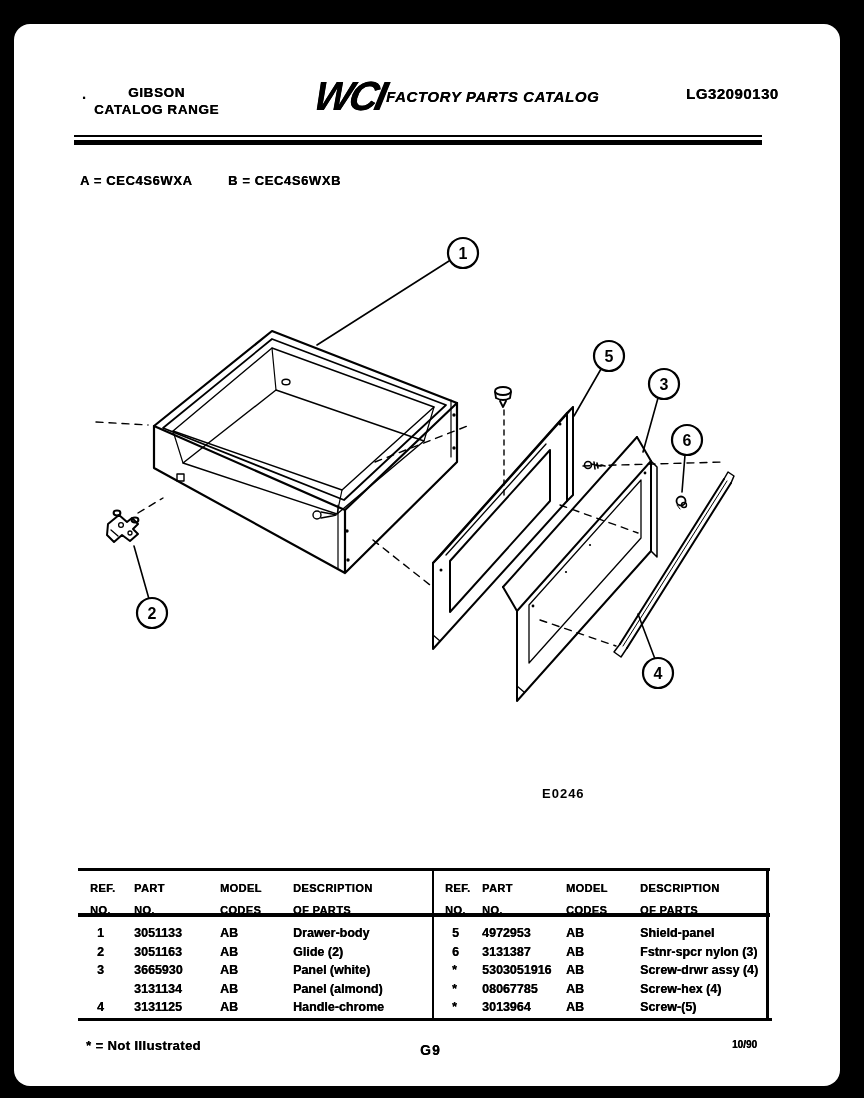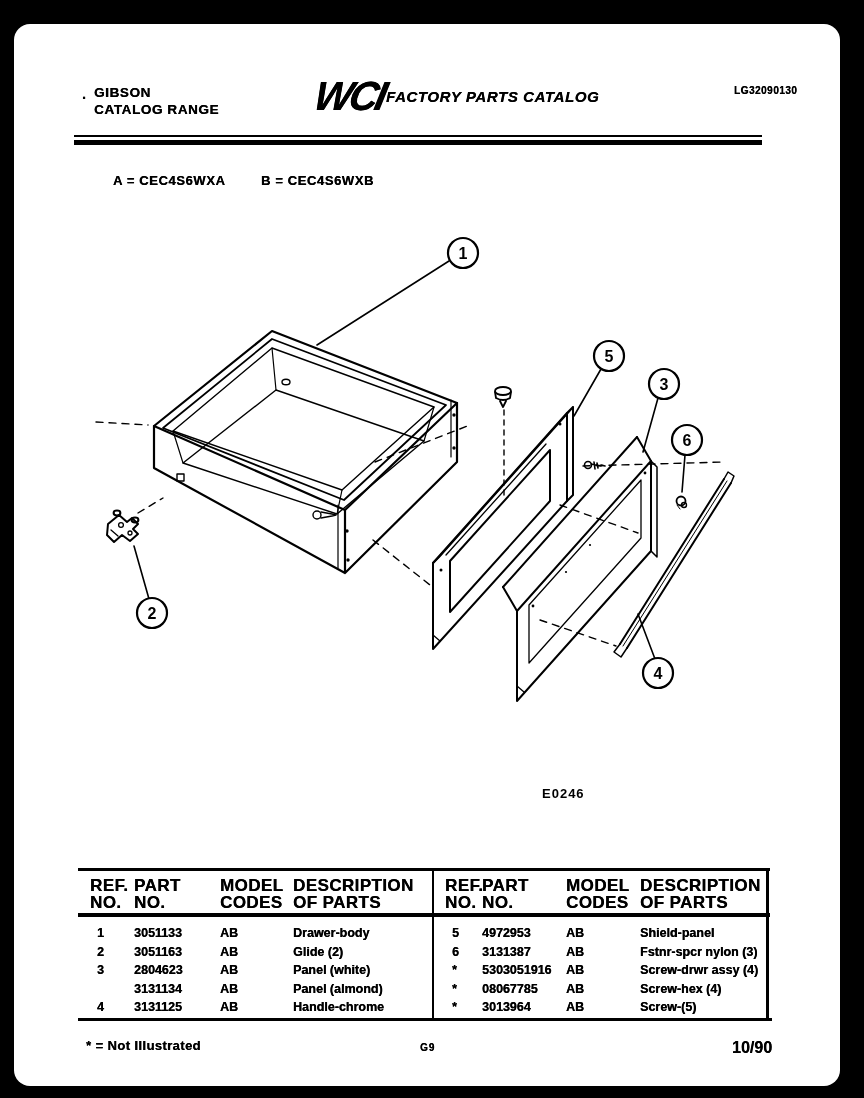--- a/index.html
+++ b/index.html
@@ -10,50 +10,50 @@
     color:#000;
   }
   .page {
     position:absolute; left:14px; top:24px; width:826px; height:1062px;
     background:#fff; border-radius:16px;
   }
   .abs { position:absolute; }
   .ink { color:#000; font-weight:700; text-shadow:0.3px 0 0 currentColor; }
 
   
-  .brand { left:80px; top:60px; font-size:13.5px; line-height:17px; letter-spacing:0.6px; }
+  .brand { left:80px; top:60px; font-size:13.5px; line-height:17px; letter-spacing:0.6px;text-align:center; }
   .brand-dot { left:68px; top:62px; font-size:14px; }
   .wci-logo {
     left:296px; top:50px; font-size:40px; font-style:italic; font-weight:900;
     letter-spacing:-3px; transform:skewX(-12deg) scaleY(1.02); transform-origin:left bottom;
   }
   .catalog-title { left:372px; top:64px; font-size:15px; letter-spacing:0.6px;font-style:italic; }
-  .pub-number { left:672px; top:61px; font-size:10px; letter-spacing:0.5px;margin-left:48px; }
+  .pub-number { left:672px; top:61px; font-size:15px; letter-spacing:0.5px; }
   .rule { background:#000; }
-  .model-line { top:149px; font-size:13px; letter-spacing:0.6px;margin-left:33px; }
+  .model-line { top:149px; font-size:13px; letter-spacing:0.6px; }
 
   
   .diagram-wrap { left:60px; top:200px; width:740px; height:645px; }
   svg { display:block; }
 
   
   .ptable {
     display:grid; grid-template-rows:54px repeat(5,18.5px);
     font-size:12.5px;
   }
   .ptable-left  { left:90px;  top:872px; width:335px; grid-template-columns:44px 86px 73px 1fr; }
   .ptable-right { left:445px; top:872px; width:318px; grid-template-columns:37px 84px 74px 1fr; }
-  .th { white-space:pre-line; font-size:17px; line-height:17px; letter-spacing:0.4px; padding-top:5px; }
+  .th { white-space:pre-line; font-size:11px; line-height:22px; letter-spacing:0.4px; padding-top:5px; }
   .td { line-height:15px; }
   .td.ref { padding-left:7px; }
 
   
   .footer-note { left:86px; top:1038px; font-size:13px; letter-spacing:0.4px; }
-  .page-code { left:420px; top:1042px; font-size:10px; letter-spacing:1px; }
-  .date-code { left:732px; top:1039px; font-size:16px; }
+  .page-code { left:420px; top:1042px; font-size:14px; letter-spacing:1px; }
+  .date-code { left:732px; top:1039px; font-size:10px; }
   .figure-code { font-size:13px; letter-spacing:1px; }
 </style>
 </head>
 <body>
 
 <div class="page">
 
   <div class="abs ink brand-dot">.</div>
   <div class="abs ink brand">
     <div>GIBSON</div>
@@ -224,21 +224,21 @@
     <div class="td part">3051133</div>
     <div class="td model">AB</div>
     <div class="td desc">Drawer-body</div>
 
     <div class="td ref">2</div>
     <div class="td part">3051163</div>
     <div class="td model">AB</div>
     <div class="td desc">Glide (2)</div>
 
     <div class="td ref">3</div>
-    <div class="td part">2804623</div>
+    <div class="td part">3665930</div>
     <div class="td model">AB</div>
     <div class="td desc">Panel (white)</div>
 
     <div class="td ref"></div>
     <div class="td part">3131134</div>
     <div class="td model">AB</div>
     <div class="td desc">Panel (almond)</div>
 
     <div class="td ref">4</div>
     <div class="td part">3131125</div>

